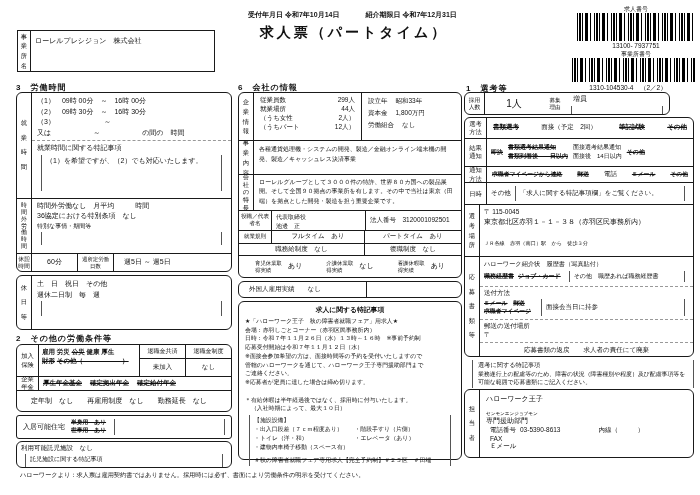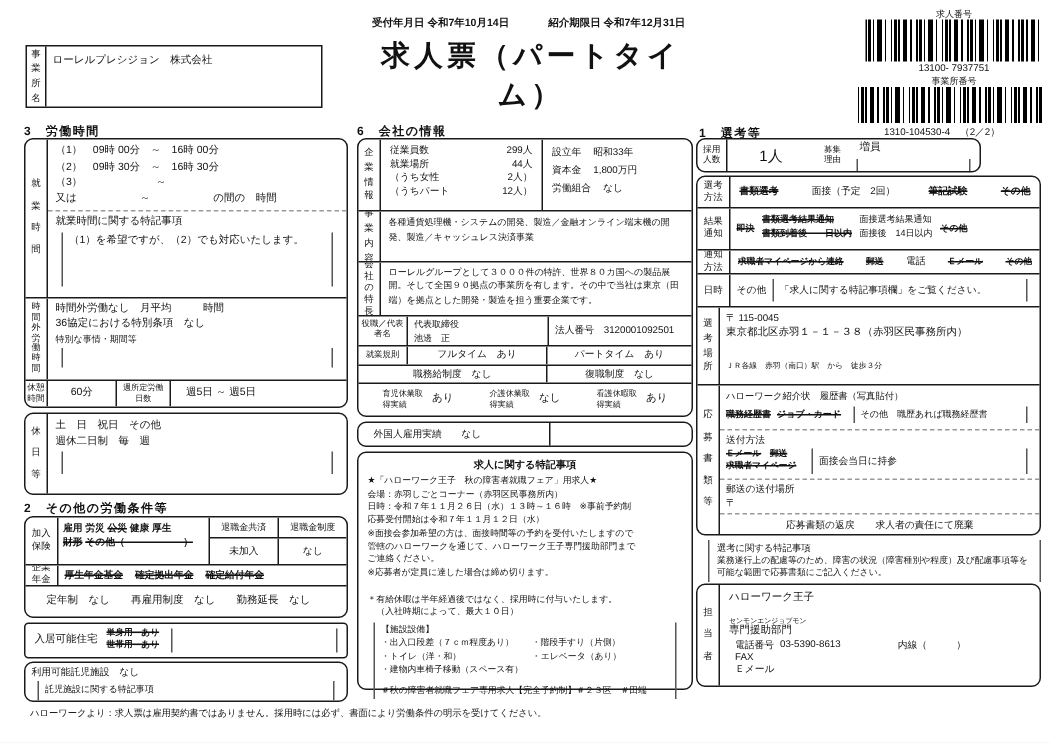--- a/index.html
+++ b/index.html
@@ -47,21 +47,21 @@
   <div class="abs" style="left:248px;top:10px;display:flex;gap:26px;font-size:7px;font-weight:bold;">
     <span>
       <span>受付年月日</span>
       <span>令和7年10月14日</span>
     </span>
     <span>
       <span>紹介期限日</span>
       <span>令和7年12月31日</span>
     </span>
   </div>
-  <div class="abs" style="left:232px;top:24px;width:244px;text-align:center;font-size:19px;font-weight:bold;letter-spacing:3px;">求人票（パートタイム）</div>
+  <div class="abs" style="left:232px;top:24px;width:244px;text-align:center;font-size:14px;font-weight:bold;letter-spacing:3px;">求人票（パートタイム）</div>
 
   <div class="abs" style="left:17px;top:30px;width:198px;height:42px;border:1px solid #1a1a1a;display:flex;background:#fff;">
     <div class="vlab" style="flex:0 0 13px;">
         <span>事業所名</span>
       </div>
     <div class="cell txt" style="padding:5px 4px;">ローレルプレシジョン　株式会社</div>
   </div>
 
   <div class="abs" style="left:577px;top:5px;width:118px;text-align:center;font-size:6px;">求人番号</div>
   <div class="abs barcode" style="left:577px;top:13px;width:118px;height:28px;"></div>
@@ -298,21 +298,21 @@
       <div class="pre" style="font-size:5.9px;line-height:1.5;">【施設設備】
 ・出入口段差（７ｃｍ程度あり）　　・階段手すり（片側）
 ・トイレ（洋・和）　　　　　　　　・エレベータ（あり）
 ・建物内車椅子移動（スペース有）</div>
       <div style="font-size:5.9px;margin-top:4px;">＃秋の障害者就職フェア専用求人【完全予約制】＃２３区　＃田端</div>
     </div>
   </div>
 
   <div class="sechead" style="left:466px;top:83px;">1　選考等</div>
 
-  <div class="box" style="left:464px;top:92px;width:190px;height:23px;display:flex;">
+  <div class="box" style="left:464px;top:92px;width:206px;height:23px;display:flex;">
     <div class="cell br" style="flex:0 0 20px;display:flex;align-items:center;justify-content:center;">
         <span style="width:14px;font-size:5.8px;line-height:1.2;text-align:center;word-break:break-all;">採用人数</span>
       </div>
     <div class="cell" style="flex:0 0 58px;display:flex;align-items:center;justify-content:center;font-size:10px;">1人</div>
     <div class="cell" style="flex:0 0 24px;display:flex;align-items:center;justify-content:center;">
         <span style="width:14px;font-size:5.6px;line-height:1.2;text-align:center;word-break:break-all;">募集理由</span>
       </div>
     <div class="cell" style="flex:1;padding-top:1px;">
       <div class="txt" style="margin-left:6px;">増員</div>
       <div class="bracket" style="height:8px;margin-right:6px;"></div>

